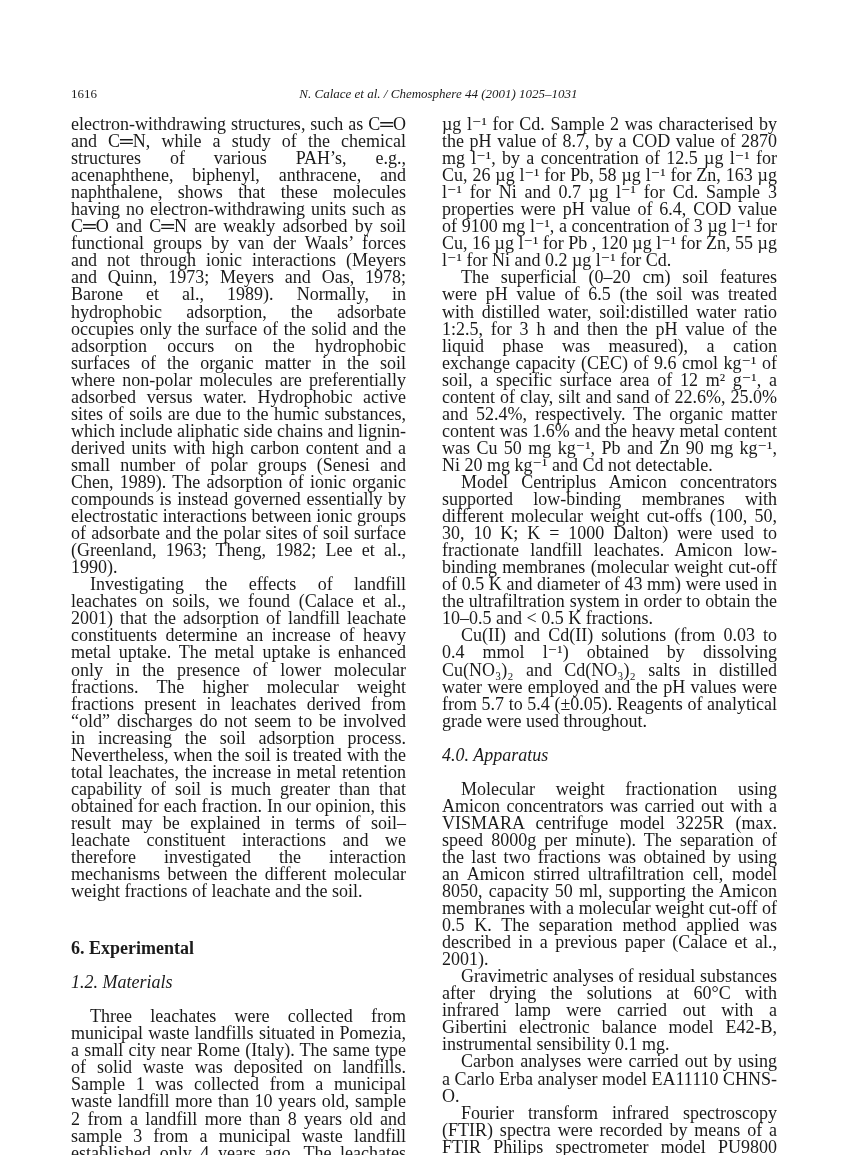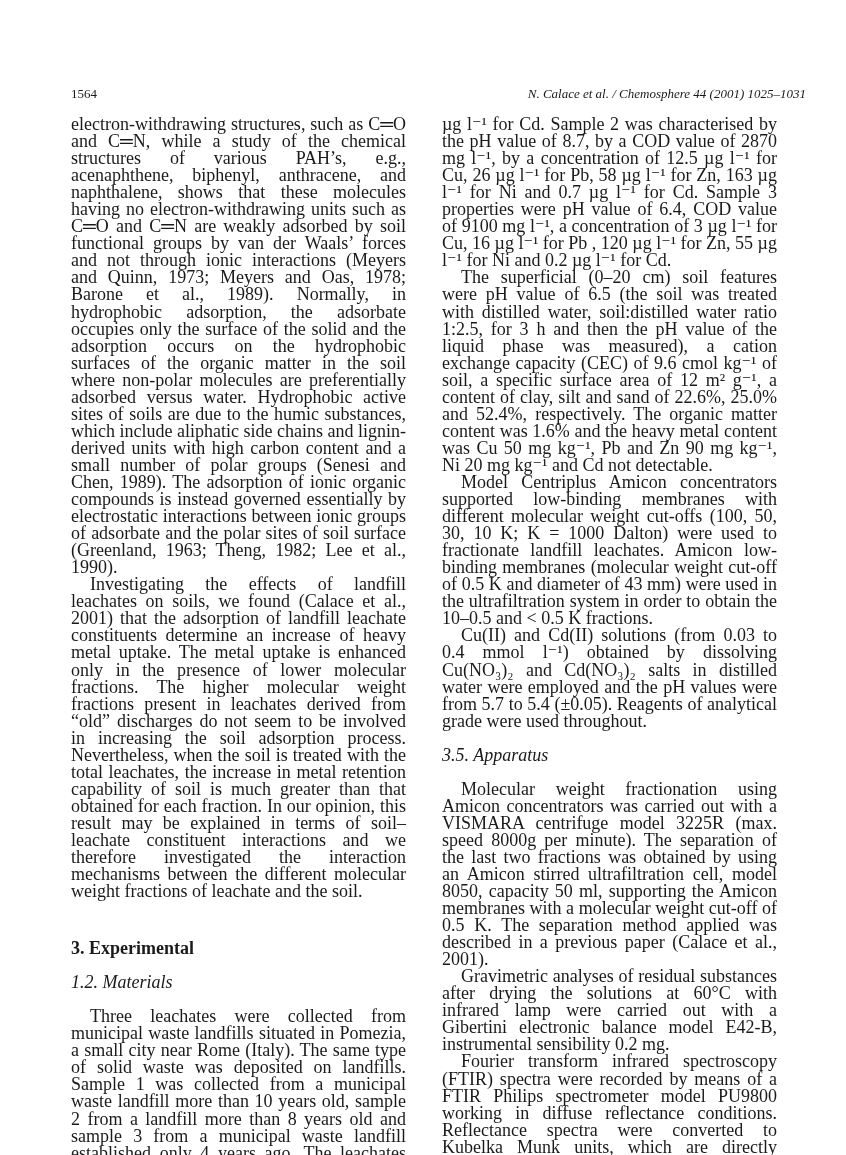--- a/index.html
+++ b/index.html
@@ -1,52 +1,53 @@
 <!DOCTYPE html>
 <html><head>
 <meta charset="utf-8">
 <style>
   html, body { margin: 0; padding: 0; background: #ffffff; }
   body { width: 846px; height: 1155px; position: relative; overflow: hidden;
          font-family: "Liberation Serif", "DejaVu Serif", serif; color: #1a1a1a; }
   .header { position: absolute; top: 86px; left: 71px; width: 735px; height: 20px; font-size: 13px; }
   .page-num { position: absolute; left: 0; top: 0; }
-  .running-head { position: absolute; left: 0; right: 0; top: 0; text-align: right; font-style: italic; }
+  .running-head { position: absolute; left: 0; right: 0; top: 0; text-align: center; font-style: italic; }
   .col { position: absolute; top: 116px; width: 335px; font-size: 18px; line-height: 17.05px; text-align: justify; hyphens: none; }
   .col.left { left: 71px; }
   .col.right { left: 442px; top: 116px; }
   .col p { margin: 0; }
   .col p.ind { text-indent: 19px; }
   .sec-title { font-weight: bold; margin: 0; }
   .subsec-title { font-style: italic; margin: 0; }
 </style>
 </head>
 <body>
 
 <div class="header">
-  <span class="page-num">1564</span>
+  <span class="page-num">1616</span>
   <span class="running-head">N. Calace et al. / Chemosphere 44 (2001) 1025–1031</span>
 </div>
 
 <div class="col left">
   <p>electron-withdrawing structures, such as C═O and C═N, while a study of the chemical structures of various PAH’s, e.g., acenaphthene, biphenyl, anthracene, and naphthalene, shows that these molecules having no electron-withdrawing units such as C═O and C═N are weakly adsorbed by soil functional groups by van der Waals’ forces and not through ionic interactions (Meyers and Quinn, 1973; Meyers and Oas, 1978; Barone et al., 1989). Normally, in hydrophobic adsorption, the adsorbate occupies only the surface of the solid and the adsorption occurs on the hydrophobic surfaces of the organic matter in the soil where non-polar molecules are preferentially adsorbed versus water. Hydrophobic active sites of soils are due to the humic substances, which include aliphatic side chains and lignin-derived units with high carbon content and a small number of polar groups (Senesi and Chen, 1989). The adsorption of ionic organic compounds is instead governed essentially by electrostatic interactions between ionic groups of adsorbate and the polar sites of soil surface (Greenland, 1963; Theng, 1982; Lee et al., 1990).</p>
   <p class="ind">Investigating the effects of landfill leachates on soils, we found (Calace et al., 2001) that the adsorption of landfill leachate constituents determine an increase of heavy metal uptake. The metal uptake is enhanced only in the presence of lower molecular fractions. The higher molecular weight fractions present in leachates derived from “old” discharges do not seem to be involved in increasing the soil adsorption process. Nevertheless, when the soil is treated with the total leachates, the increase in metal retention capability of soil is much greater than that obtained for each fraction. In our opinion, this result may be explained in terms of soil–leachate constituent interactions and we therefore investigated the interaction mechanisms between the different molecular weight fractions of leachate and the soil.</p>
   <div style="height:40px"></div>
-  <p class="sec-title">3. Experimental</p>
+  <p class="sec-title">6. Experimental</p>
   <div style="height:17px"></div>
   <p class="subsec-title">1.2. Materials</p>
   <div style="height:17px"></div>
   <p class="ind">Three leachates were collected from municipal waste landfills situated in Pomezia, a small city near Rome (Italy). The same type of solid waste was deposited on landfills. Sample 1 was collected from a municipal waste landfill more than 10 years old, sample 2 from a landfill more than 8 years old and sample 3 from a municipal waste landfill established only 4 years ago. The leachates were collected and frozen at −20°C.</p>
   <p class="ind">Sample 1 was characterised by the pH value of 8.5, by a chemical oxygen demand (COD) value of 1400 mg l⁻¹, a concentration of 10 µg l⁻¹ for Cu, of 32 µg l⁻¹ for Pb, of 60 µg l⁻¹ for Zn, of 284 µg l⁻¹ for Ni and of 0.5</p>
 </div>
 
 <div class="col right">
   <p>µg l⁻¹ for Cd. Sample 2 was characterised by the pH value of 8.7, by a COD value of 2870 mg l⁻¹, by a concentration of 12.5 µg l⁻¹ for Cu, 26 µg l⁻¹ for Pb, 58 µg l⁻¹ for Zn, 163 µg l⁻¹ for Ni and 0.7 µg l⁻¹ for Cd. Sample 3 properties were pH value of 6.4, COD value of 9100 mg l⁻¹, a concentration of 3 µg l⁻¹ for Cu, 16 µg l⁻¹ for Pb , 120 µg l⁻¹ for Zn, 55 µg l⁻¹ for Ni and 0.2 µg l⁻¹ for Cd.</p>
   <p class="ind">The superficial (0–20 cm) soil features were pH value of 6.5 (the soil was treated with distilled water, soil:distilled water ratio 1:2.5, for 3 h and then the pH value of the liquid phase was measured), a cation exchange capacity (CEC) of 9.6 cmol kg⁻¹ of soil, a specific surface area of 12 m² g⁻¹, a content of clay, silt and sand of 22.6%, 25.0% and 52.4%, respectively. The organic matter content was 1.6% and the heavy metal content was Cu 50 mg kg⁻¹, Pb and Zn 90 mg kg⁻¹, Ni 20 mg kg⁻¹ and Cd not detectable.</p>
   <p class="ind">Model Centriplus Amicon concentrators supported low-binding membranes with different molecular weight cut-offs (100, 50, 30, 10 K; K = 1000 Dalton) were used to fractionate landfill leachates. Amicon low-binding membranes (molecular weight cut-off of 0.5 K and diameter of 43 mm) were used in the ultrafiltration system in order to obtain the 10–0.5 and &lt; 0.5 K fractions.</p>
   <p class="ind">Cu(II) and Cd(II) solutions (from 0.03 to 0.4 mmol l⁻¹) obtained by dissolving Cu(NO₃)₂ and Cd(NO₃)₂ salts in distilled water were employed and the pH values were from 5.7 to 5.4 (±0.05). Reagents of analytical grade were used throughout.</p>
   <div style="height:17px"></div>
-  <p class="subsec-title">3.5. Apparatus</p>
+  <p class="subsec-title">4.0. Apparatus</p>
   <div style="height:17px"></div>
   <p class="ind">Molecular weight fractionation using Amicon concentrators was carried out with a VISMARA centrifuge model 3225R (max. speed 8000g per minute). The separation of the last two fractions was obtained by using an Amicon stirred ultrafiltration cell, model 8050, capacity 50 ml, supporting the Amicon membranes with a molecular weight cut-off of 0.5 K. The separation method applied was described in a previous paper (Calace et al., 2001).</p>
-  <p class="ind">Gravimetric analyses of residual substances after drying the solutions at 60°C with infrared lamp were carried out with a Gibertini electronic balance model E42-B, instrumental sensibility 0.2 mg.</p>
+  <p class="ind">Gravimetric analyses of residual substances after drying the solutions at 60°C with infrared lamp were carried out with a Gibertini electronic balance model E42-B, instrumental sensibility 0.1 mg.</p>
+  <p class="ind">Carbon analyses were carried out by using a Carlo Erba analyser model EA11110 CHNS-O.</p>
   <p class="ind">Fourier transform infrared spectroscopy (FTIR) spectra were recorded by means of a FTIR Philips spectrometer model PU9800 working in diffuse reflectance conditions. Reflectance spectra were converted to Kubelka Munk units, which are directly proportional to the concentration of the scattering medium. Samples</p>
 </div>
 
 </body></html>

